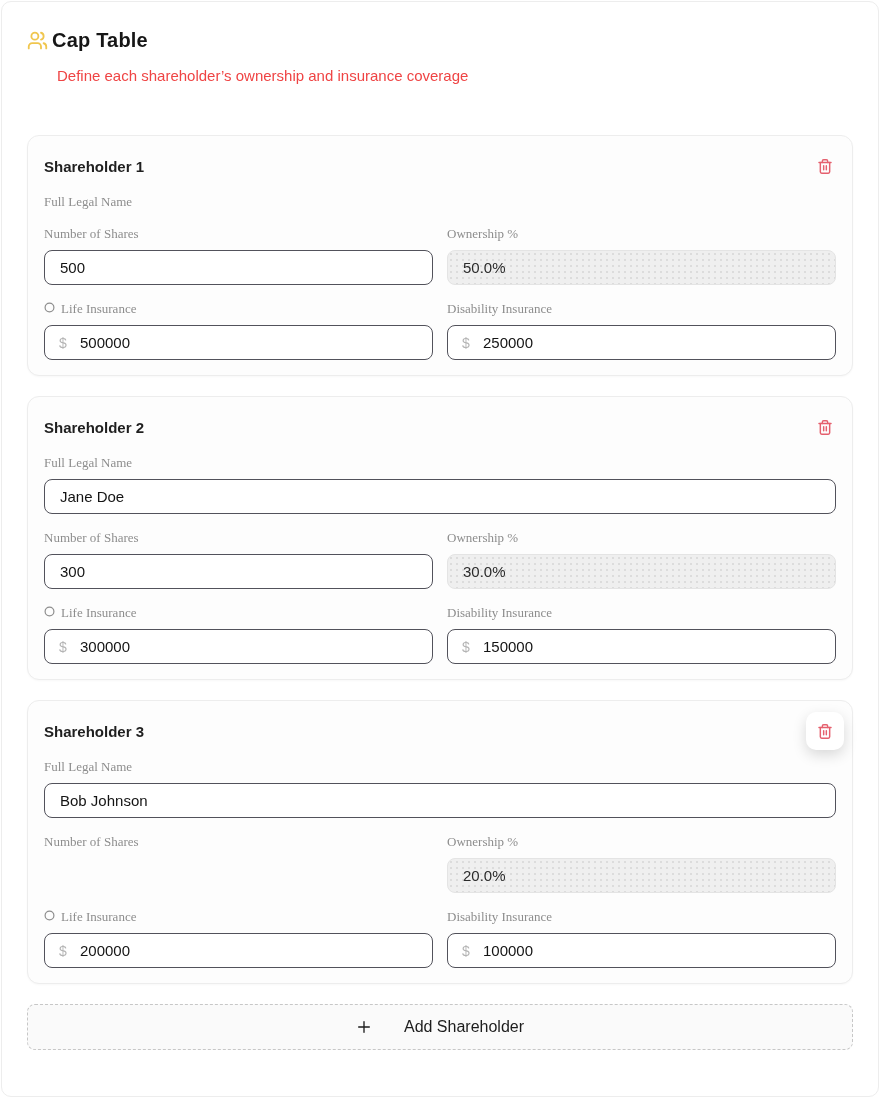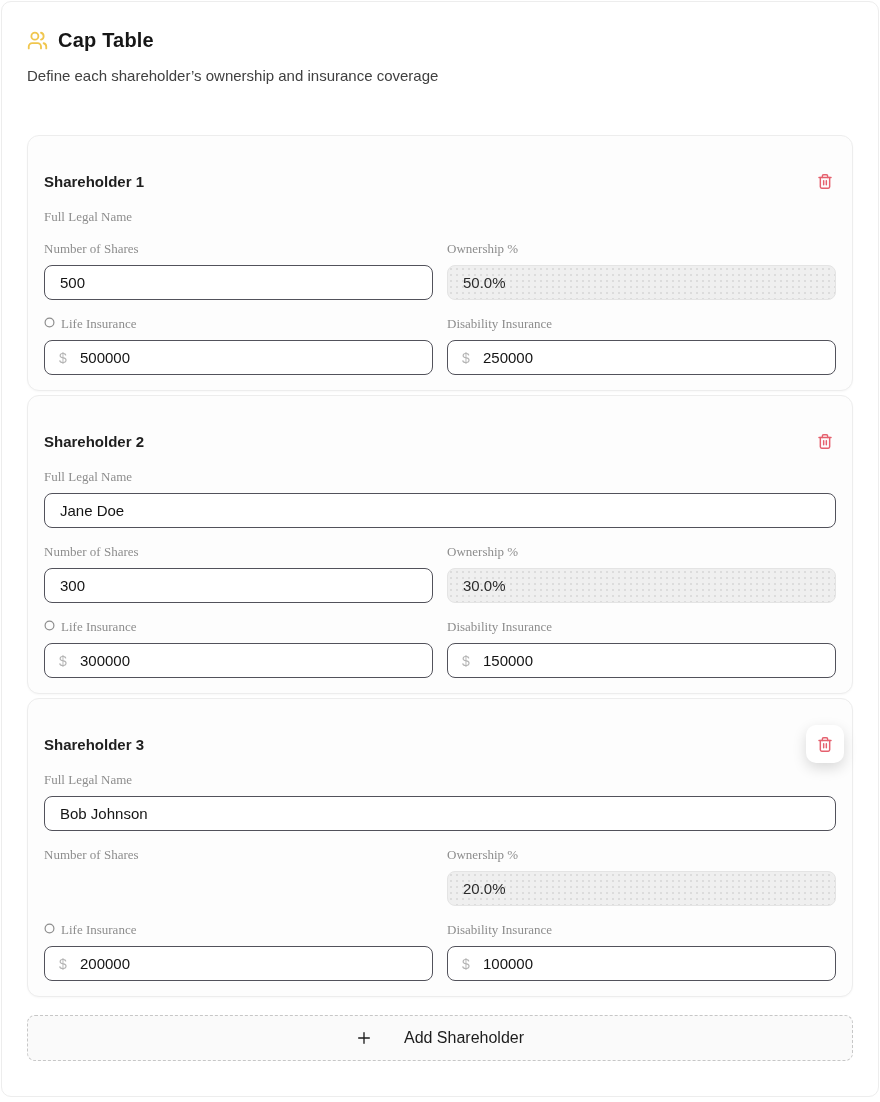--- a/index.html
+++ b/index.html
@@ -12,33 +12,33 @@
     height: 1096px;
     background: #ffffff;
     border: 1px solid #ededed;
     border-radius: 10px;
     padding: 27px 25px 0 25px;
     overflow: hidden;
   }
 
   
   .header { margin-bottom: 51px; }
-  .header-row { display: flex; align-items: center; gap: 10px; }
+  .header-row { display: flex; align-items: center; gap: 4px; }
   .header-row svg { display: block; }
   .page-title { font-size: 20px; font-weight: 700; color: #161616; letter-spacing: .2px; }
-  .page-subtitle { margin-top: 15px; font-size: 15px; color: #404040; }
+  .page-subtitle { margin-top: 15px; font-size: 15px; color: #ef4444; margin-left: 30px; }
 
   
   .card {
     border: 1px solid #ededed;
     border-radius: 12px;
     background: #fdfdfd;
     box-shadow: 0 1px 2px rgba(0,0,0,0.03);
-    padding: 35px 16px 15px 16px;
-    margin-bottom: 4px;
+    padding: 20px 16px 15px 16px;
+    margin-bottom: 20px;
   }
   .card-head {
     display: flex; justify-content: space-between; align-items: center;
     height: 20px; margin-bottom: 18px;
   }
   .card-title { font-size: 15px; font-weight: 700; color: #1f1f1f; }
 
   .delete-btn {
     width: 38px; height: 38px;
     display: flex; align-items: center; justify-content: center;

